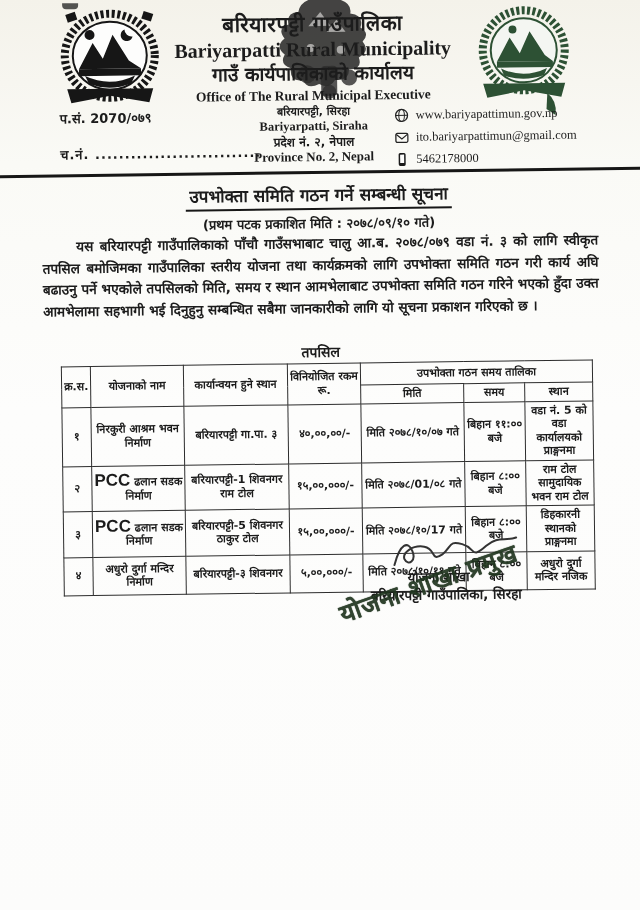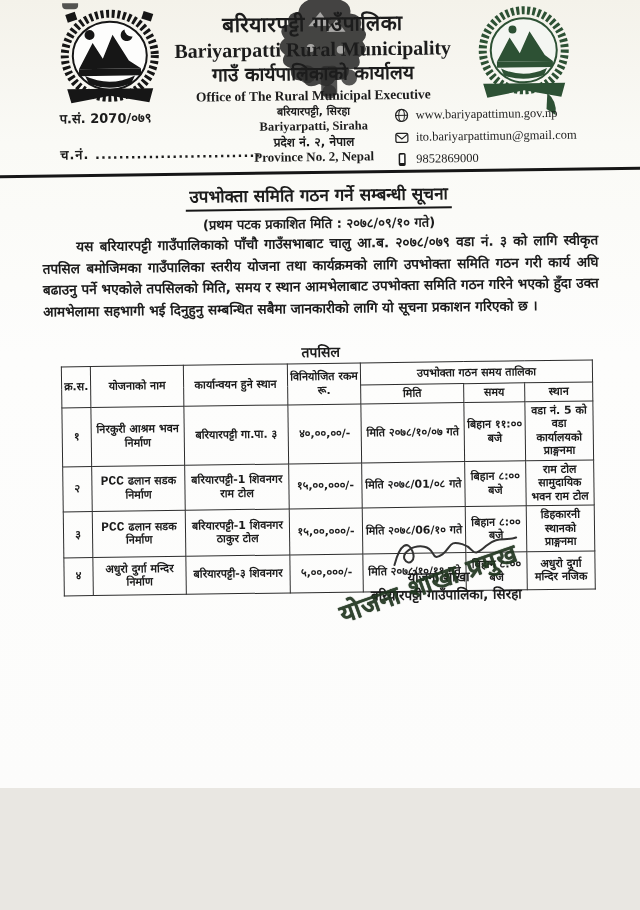--- a/index.html
+++ b/index.html
@@ -1,18 +1,18 @@
 <!DOCTYPE html>
 <html><head>
 <meta charset="utf-8">
 <style>
   html,body{margin:0;padding:0;}
   body{width:640px;height:910px;overflow:hidden;background:#e9e7e2;}
   .page{
-    position:relative;width:640px;height:788px;margin:0 auto;
+    position:relative;width:640px;height:910px;margin:0 auto;
     background:linear-gradient(180deg,#f4f2ea 0%,#fafaf6 18%,#fdfdfc 45%,#fcfcfb 100%);
     font-family:"DejaVu Sans",sans-serif;color:#1c1c1c;overflow:hidden;
   }
   .doc{position:absolute;inset:0;transform:rotate(-0.75deg);transform-origin:320px 300px;}
   .np{font-family:"DejaVu Sans",sans-serif;}
   .en{font-family:"Liberation Serif","DejaVu Serif",serif;}
 
   
   .emblem-left{position:absolute;left:58px;top:6px;width:110px;height:102px;}
   .emblem-right{position:absolute;left:476px;top:8px;width:102px;height:112px;}
@@ -49,21 +49,21 @@
 
   
   table.sched{
     position:absolute;left:60px;top:363px;width:531px;
     border-collapse:collapse;table-layout:fixed;
     font-size:11px;font-weight:700;line-height:13.5px;color:#1b1b1b;
   }
   table.sched th,table.sched td{border:1.4px solid #2d2d2d;padding:2px 2px;text-align:center;vertical-align:middle;overflow:hidden;}
   table.sched thead th{font-weight:700;}
   td.plan-cell{text-align:left;padding-left:5px;}
-  .pcc{font-size:13px;font-family:Liberation Mono, monospace;}
+  .pcc{font-size:17px;font-family:Liberation Sans, sans-serif;}
   tr.r1{height:44px;} tr.r2{height:42px;} tr.r3{height:36px;} tr.r4{height:38px;}
   tr.h1{height:22px;} tr.h2{height:17px;}
 
   
   .sig-svg{position:absolute;left:383px;top:534px;width:135px;height:40px;}
   .sig-dept{position:absolute;left:375px;top:569px;width:120px;text-align:center;font-size:13px;font-weight:700;}
   .sig-office{position:absolute;left:325px;top:587px;width:235px;text-align:center;font-size:13.5px;font-weight:700;}
   .stamp-diag{
     position:absolute;left:336px;top:597px;width:300px;
     transform:rotate(-19deg);transform-origin:0 50%;
@@ -156,21 +156,21 @@
           <rect x="1" y="3" width="12" height="9" rx="1.5" fill="none" stroke="#222" stroke-width="1.3"></rect>
           <path d="M1.5 4 L7 8.5 L12.5 4" fill="none" stroke="#222" stroke-width="1.2"></path>
         </svg>
         <span>ito.bariyarpattimun@gmail.com</span>
       </div>
       <div class="c-row">
         <svg class="cicon" viewBox="0 0 14 14">
           <rect x="3.5" y="0.5" width="7" height="13" rx="1.6" fill="#1b1b1b"></rect>
           <rect x="5" y="2.2" width="4" height="8.4" fill="#fdfdfc"></rect>
         </svg>
-        <span>9852869000</span>
+        <span>5462178000</span>
       </div>
     </div>
 
     <div class="rule"></div>
 
     <div class="title-wrap">
       <div class="n-title np">उपभोक्ता समिति गठन गर्ने सम्बन्धी सूचना</div><br>
       <div class="n-sub np">(प्रथम पटक प्रकाशित मिति : २०७८/०९/१० गते)</div>
     </div>
 
@@ -220,23 +220,23 @@
           <td class="plan-cell"><span class="pcc">PCC</span><span> ढलान सडक निर्माण</span></td>
           <td>बरियारपट्टी-1 शिवनगर राम टोल</td>
           <td>१५,००,०००/-</td>
           <td>मिति २०७८/01/०८ गते</td>
           <td>बिहान ८:०० बजे</td>
           <td>राम टोल सामुदायिक भवन राम टोल</td>
         </tr>
         <tr class="r3">
           <td>३</td>
           <td class="plan-cell"><span class="pcc">PCC</span><span> ढलान सडक निर्माण</span></td>
-          <td>बरियारपट्टी-1 शिवनगर ठाकुर टोल</td>
+          <td>बरियारपट्टी-5 शिवनगर ठाकुर टोल</td>
           <td>१५,००,०००/-</td>
-          <td>मिति २०७८/06/१० गते</td>
+          <td>मिति २०७८/१०/17 गते</td>
           <td>बिहान ८:०० बजे</td>
           <td>डिहकारनी स्थानको प्राङ्गनमा</td>
         </tr>
         <tr class="r4">
           <td>४</td>
           <td class="plan-cell">अधुरो दुर्गा मन्दिर निर्माण</td>
           <td>बरियारपट्टी-३ शिवनगर</td>
           <td>५,००,०००/-</td>
           <td>मिति २०७८/१०/११ गते</td>
           <td>बिहान ८:०० बजे</td>

